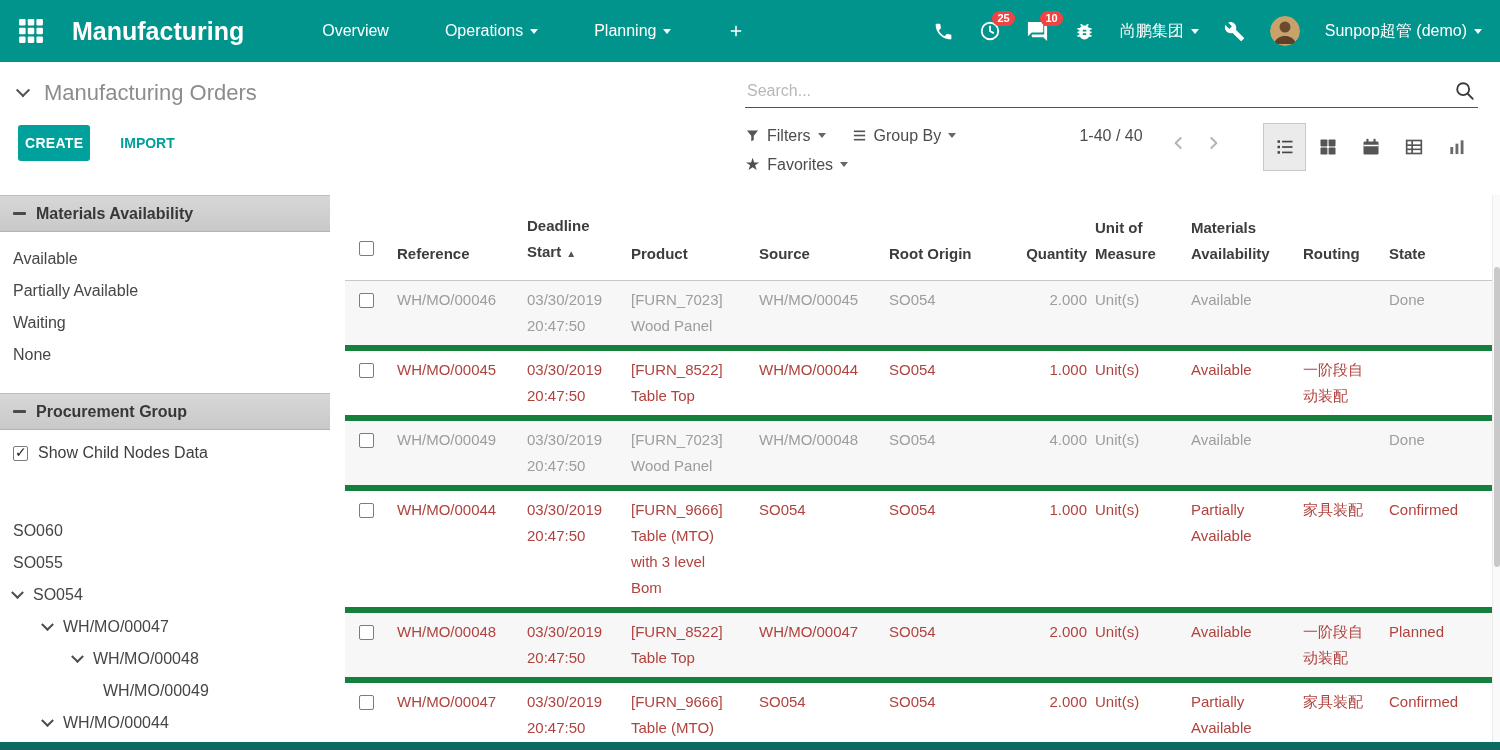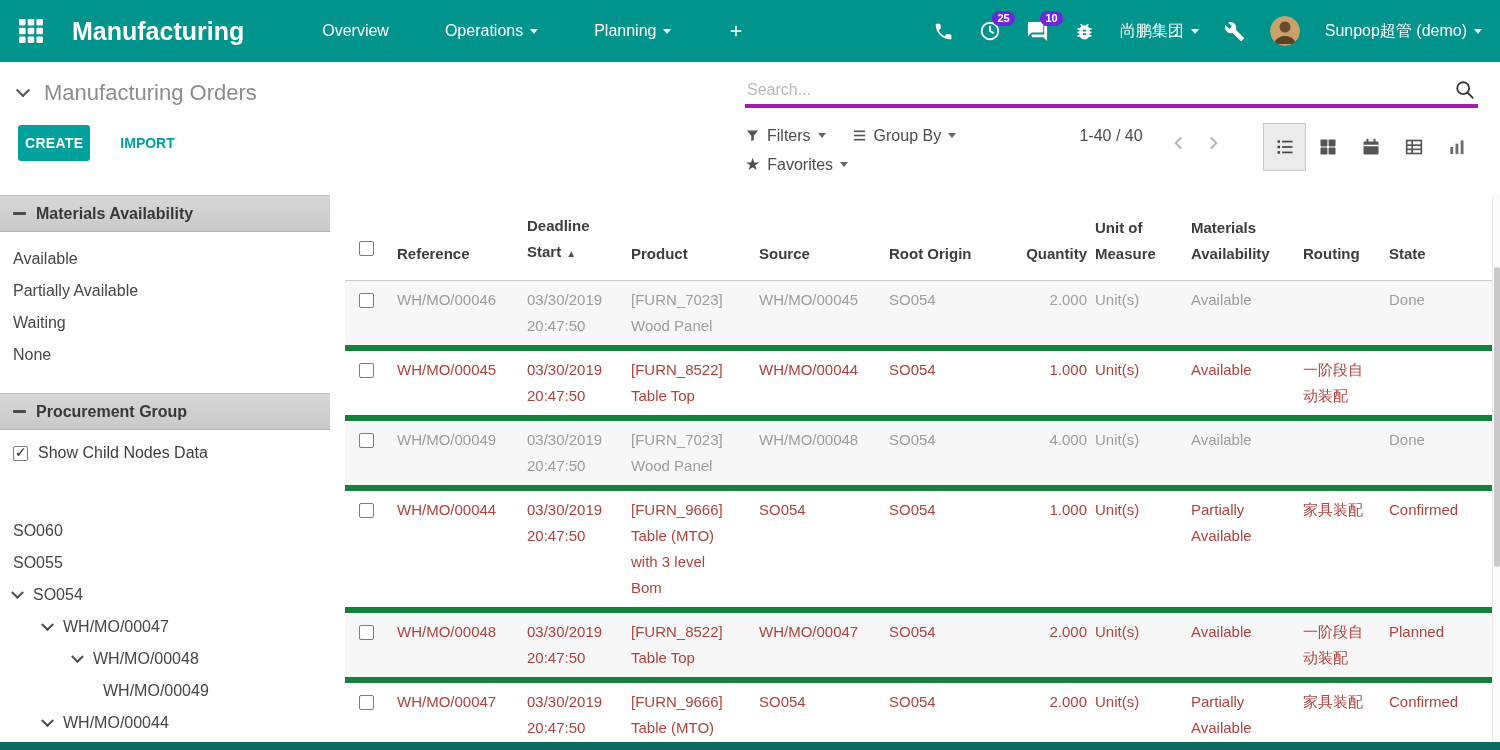--- a/index.html
+++ b/index.html
@@ -17,40 +17,40 @@
     padding:0 18px;
   }
   .waffle { display:flex; margin-right:28px; cursor:pointer; }
   .app-title { font-size:25px; font-weight:bold; margin-right:78px; cursor:pointer; }
   .main-menu { display:flex; align-items:center; gap:56px; font-size:16px; }
   .menu-item { display:flex; align-items:center; cursor:pointer; white-space:nowrap; }
   .ncaret { width:0; height:0; border:4px solid transparent; border-top:5px solid #fff; margin-left:7px; margin-top:5px; }
   .nav-right { margin-left:auto; display:flex; align-items:center; gap:25px; font-size:16px; }
   .icon-wrap { position:relative; display:flex; cursor:pointer; }
   .badge {
-    position:absolute; top:-9px; right:-14px; background:#6d28d9; color:#fff;
+    position:absolute; top:-9px; right:-14px; background:#ef4444; color:#fff;
     font-size:11px; font-weight:bold; padding:1px 5px; border-radius:9px; line-height:13px;
   }
   .company, .user-menu { display:flex; align-items:center; cursor:pointer; white-space:nowrap; }
   .avatar { width:30px; height:30px; border-radius:50%; overflow:hidden; flex:none; cursor:pointer; }
 
   
   .control-panel { position:absolute; top:62px; left:0; right:0; height:133px; background:#fff; }
   .cp-left { position:absolute; left:18px; top:14px; }
   .breadcrumb-row { display:flex; align-items:center; gap:16px; height:34px; }
   .bc-caret { width:10px; height:10px; border-right:2px solid #555; border-bottom:2px solid #555;
     transform:rotate(45deg) translate(-2px,-2px); cursor:pointer; }
   .page-title { font-size:22px; color:#8c8c8c; font-weight:400; margin:0; }
   .action-row { margin-top:15px; display:flex; align-items:center; gap:24px; }
   .btn-create { background:#00A09D; color:#fff; border:none; border-radius:3px; font-size:14px; font-weight:700;
     padding:10px 7px; letter-spacing:.3px; cursor:pointer; font-family:inherit; }
   .btn-import { background:none; border:none; color:#00A09D; font-weight:700; font-size:14px; cursor:pointer; font-family:inherit; }
 
   .cp-right { position:absolute; left:745px; right:22px; top:13px; }
-  .search-row { position:relative; border-bottom:4px solid #a21caf; height:33px; display:flex; align-items:center; }
+  .search-row { position:relative; border-bottom:1px solid #a21caf; height:33px; display:flex; align-items:center; }
   .search-row input { border:none; outline:none; flex:1; font-size:16px; color:#555; padding:0 2px; font-family:inherit; background:transparent; }
   .search-row input::placeholder { color:#b8b8b8; }
   .mag { display:flex; cursor:pointer; margin-right:2px; }
 
   .cp-bottom { display:flex; margin-top:13px; align-items:flex-start; }
   .filter-block { width:258px; }
   .fb-row { display:flex; gap:26px; height:29px; align-items:center; }
   .fb-item { display:flex; align-items:center; gap:7px; color:#4c4c4c; font-size:16px; cursor:pointer; white-space:nowrap; }
   .fcaret { width:0; height:0; border:4px solid transparent; border-top:5px solid #666; margin-top:4px; }
   .star-glyph { color:#4f4f4f; font-size:17px; line-height:17px; }

